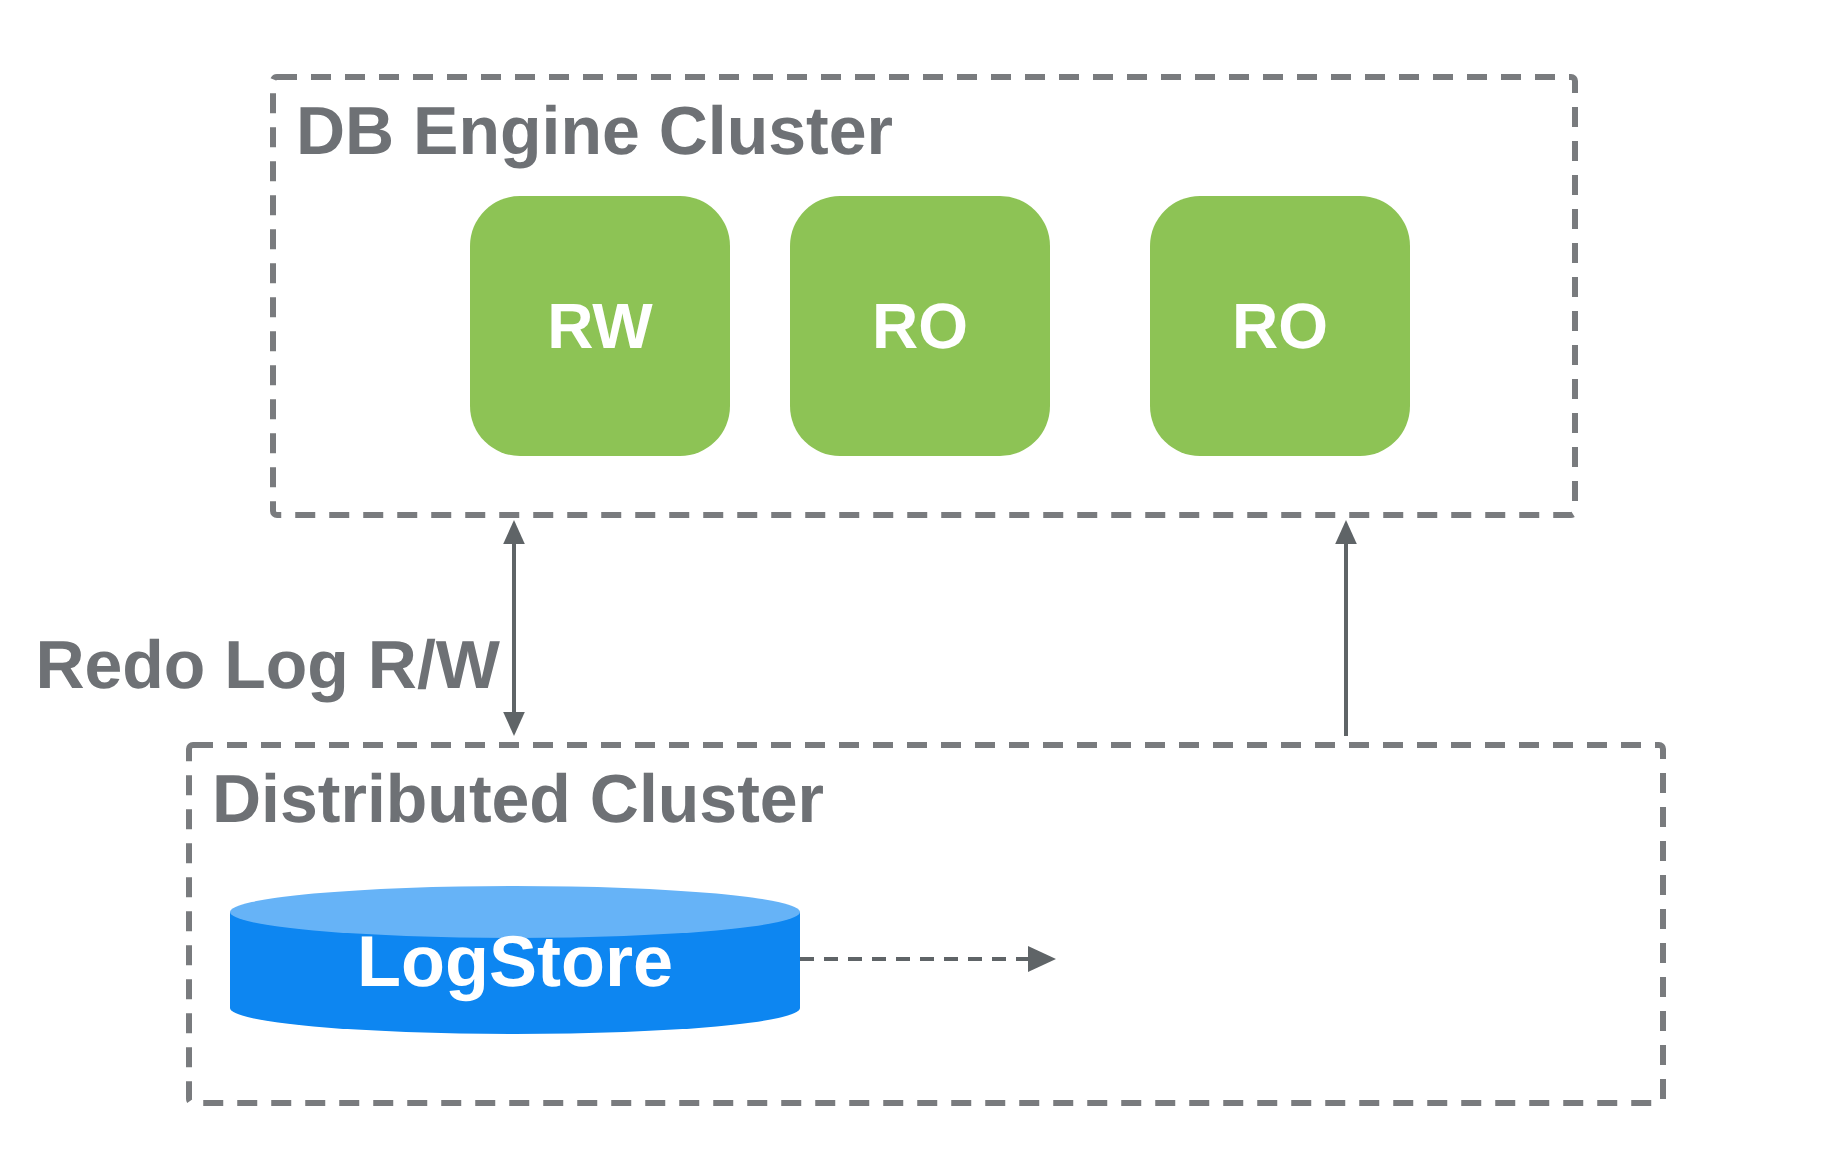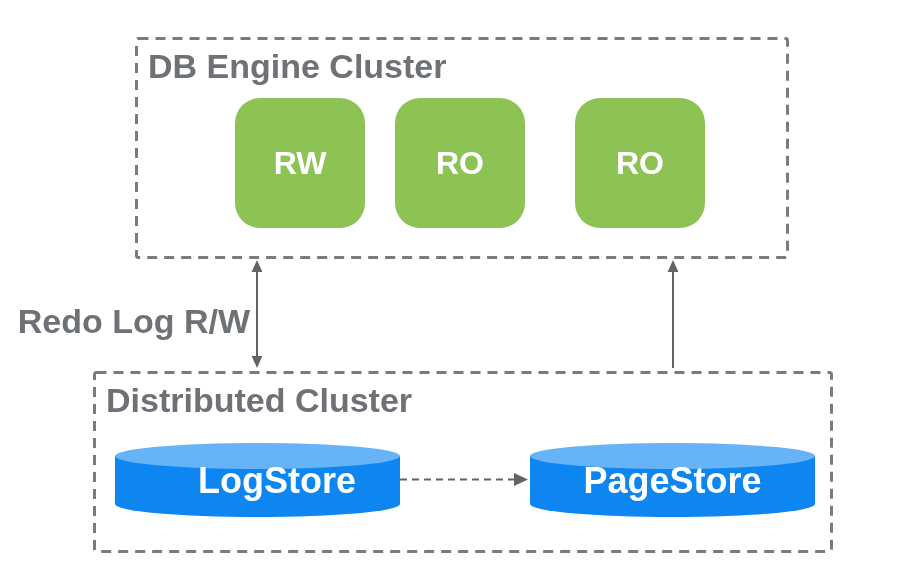--- a/index.html
+++ b/index.html
@@ -70,29 +70,29 @@
     font-weight: bold;
   }
   .edge-label {
     position: absolute;
     font-size: 34px;
     font-weight: bold;
     color: var(--label-gray, #6E7175);
     white-space: nowrap;
     line-height: 1.1;
   }
-  .redo-label { right: 671px; top: 303px; }   
+  .redo-label { right: 671px; top: 315px; }   
   .page-label { left: 683px; top: 302px; }
   .cylinder {
     position: absolute;
     top: 442px;
     width: 285px;
     height: 78px;
   }
-  .cylinder-log  { left: 115px; padding-left: 39px; }
+  .cylinder-log  { left: 115px; }
   .cylinder-page { left: 530px; }
   .cyl-svg { position: absolute; left: 0; top: 0; }
   .cyl-body { fill: var(--store-blue, #0D86F1); }
   .cyl-top  { fill: var(--store-blue-light, #66B3F7); }
   .store-label {
     position: absolute;
     left: 0;
     top: 0;
     width: 100%;
     height: 78px;
@@ -148,21 +148,14 @@
   <div class="group-title storage-title">Distributed Cluster</div>
 
   <div class="cylinder cylinder-log">
     <svg class="cyl-svg" width="285" height="78" viewBox="0 0 285 78" aria-hidden="true">
       <path class="cyl-body" d="M0,14 L0,62 A142.5,13 0 0 0 285,62 L285,14 Z"></path>
       <ellipse class="cyl-top" cx="142.5" cy="14" rx="142.5" ry="13"></ellipse>
     </svg>
     <div class="store-label">LogStore</div>
   </div>
 
-  <div class="cylinder cylinder-page">
-    <svg class="cyl-svg" width="285" height="78" viewBox="0 0 285 78" aria-hidden="true">
-      <path class="cyl-body" d="M0,14 L0,62 A142.5,13 0 0 0 285,62 L285,14 Z"></path>
-      <ellipse class="cyl-top" cx="142.5" cy="14" rx="142.5" ry="13"></ellipse>
-    </svg>
-    <div class="store-label">PageStore</div>
-  </div>
 
 </div>
 
 </body></html>

